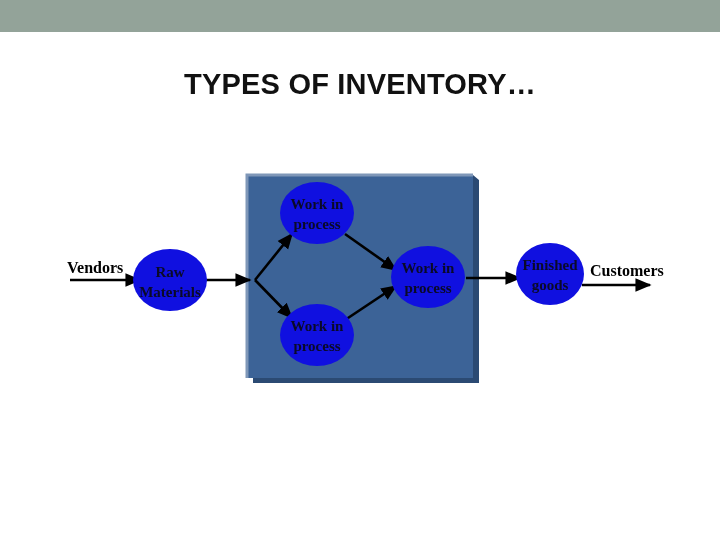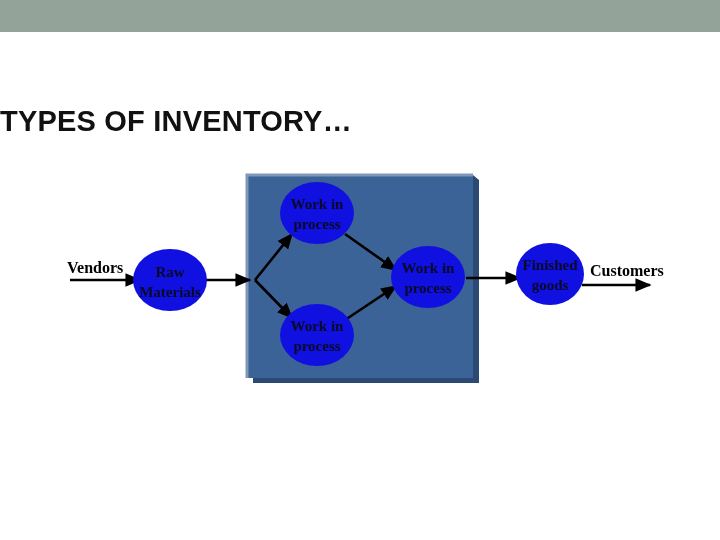--- a/index.html
+++ b/index.html
@@ -27,28 +27,27 @@
     left: 0;
     top: 0;
     width: 720px;
     height: 32px;
   }
   #slide-title {
     position: absolute;
     left: 0;
     top: 68px;
     width: 720px;
-    text-align: left;
+    text-align: center;
     font-family: "Liberation Sans", sans-serif;
     font-weight: bold;
     font-size: 29px;
     letter-spacing: 0.2px;
     color: #111111;
     white-space: nowrap;
-    margin-top: 37px;
   }
   #diagram-area {
     position: absolute;
     left: 0;
     top: 150px;
     width: 720px;
     height: 260px;
   }
   svg#diagram {
     display: block;

